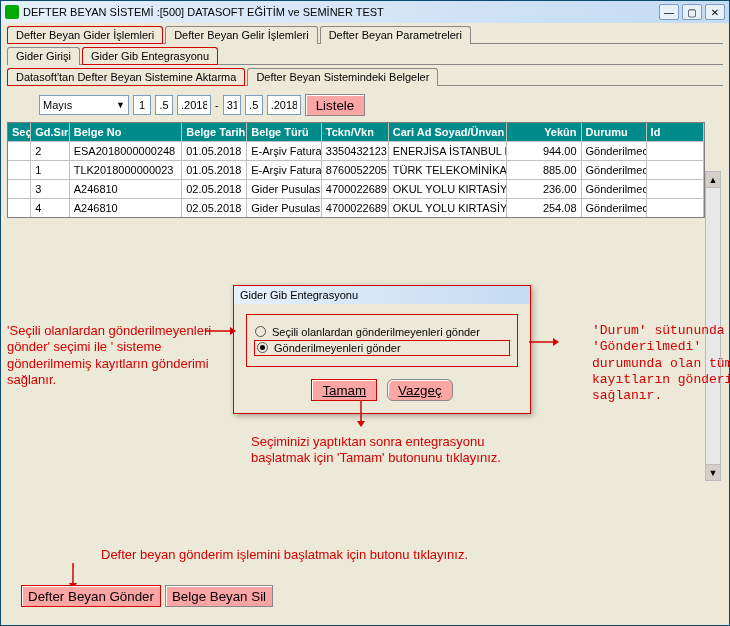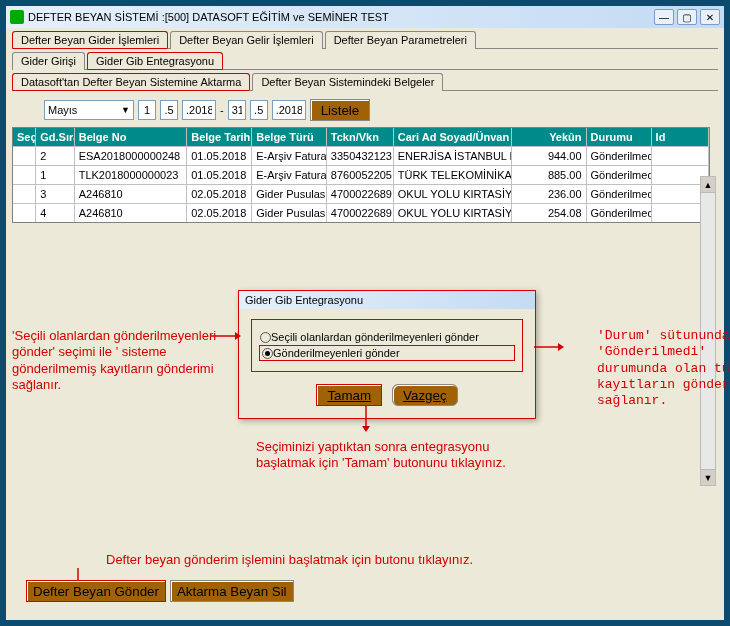--- a/index.html
+++ b/index.html
@@ -6,21 +6,21 @@
   body {
     margin: 0;
     font-family: Tahoma, Arial, sans-serif;
     font-size: 11px;
     background: #ece9d8;
     color: #000;
   }
   .window {
     width: 730px;
     height: 626px;
-    border: 6px solid #0c4a6e;
+    border: 1px solid #0c4a6e;
     background: #ece9d8;
     display: flex;
     flex-direction: column;
     position: relative;
   }
   .titlebar {
     height: 22px;
     background: linear-gradient(to right, #e5f0fb, #c4dbf3);
     display: flex;
     align-items: center;
@@ -87,21 +87,21 @@
     font-size: 11px;
     padding: 0 3px;
   }
   .combo { width: 90px; display:flex; align-items:center; justify-content:space-between;}
   .combo .arrow { font-size: 9px; }
   .txt.day { width: 18px; text-align:center;}
   .txt.mon { width: 18px; text-align:center;}
   .txt.year { width: 34px; text-align:center;}
   .btn {
     border: 1px solid #888;
-    background: #a16207;
+    background: #fca5a5;
     padding: 2px 10px;
     height: 22px;
     cursor: pointer;
     box-shadow: inset 1px 1px 0 #fff;
   }
   .btn.wide { padding: 2px 6px; }
   .grid {
     width: 698px;
     border: 1px solid #808080;
     background: #fff;
@@ -161,22 +161,21 @@
   .dialog .dlg-body {
     padding: 10px 12px 12px 12px;
   }
   .groupbox {
     border: 1px solid #888;
     padding: 8px 8px;
     margin-bottom: 12px;
   }
   .radio-row {
     display: flex;
-    align-items: center;
-    gap: 0;
+    gap: 6px;
     margin: 3px 0;
     cursor: pointer;
   }
   .radio {
     width: 11px; height: 11px;
     border: 1px solid #555;
     border-radius: 50%;
     display:inline-flex;align-items:center;justify-content:center;
   }
   .radio.sel::after {
@@ -356,17 +355,17 @@
       <polygon points="2,20 6,26 10,20" fill="#d40000"></polygon>
     </svg>
 
     <div class="annot" style="left:6px; top:300px; width:220px;">'Seçili olanlardan gönderilmeyenleri gönder' seçimi ile ' sisteme gönderilmemiş kayıtların gönderimi sağlanır.</div>
     <div class="annot" style="left:591px; top:300px; width:160px;font-family:Liberation Mono, monospace;">'Durum' sütununda 'Gönderilmedi' durumunda olan tüm kayıtların gönderimi  sağlanır.</div>
     <div class="annot" style="left:250px; top:405px; width:280px;margin-top:6px;">Seçiminizi yaptıktan sonra entegrasyonu başlatmak için 'Tamam' butonunu tıklayınız.</div>
     <div class="annot" style="left:100px; top:524px; width:400px;">Defter beyan gönderim işlemini başlatmak için butonu tıklayınız.</div>
 
     <div class="footer-btns">
       <button class="btn wide hlred">Defter Beyan Gönder</button>
-      <button class="btn wide">Aktarma Beyan Sil</button>
+      <button class="btn wide">Belge Beyan Sil</button>
     </div>
 
   </div>
 </div>
 
 </body></html>

